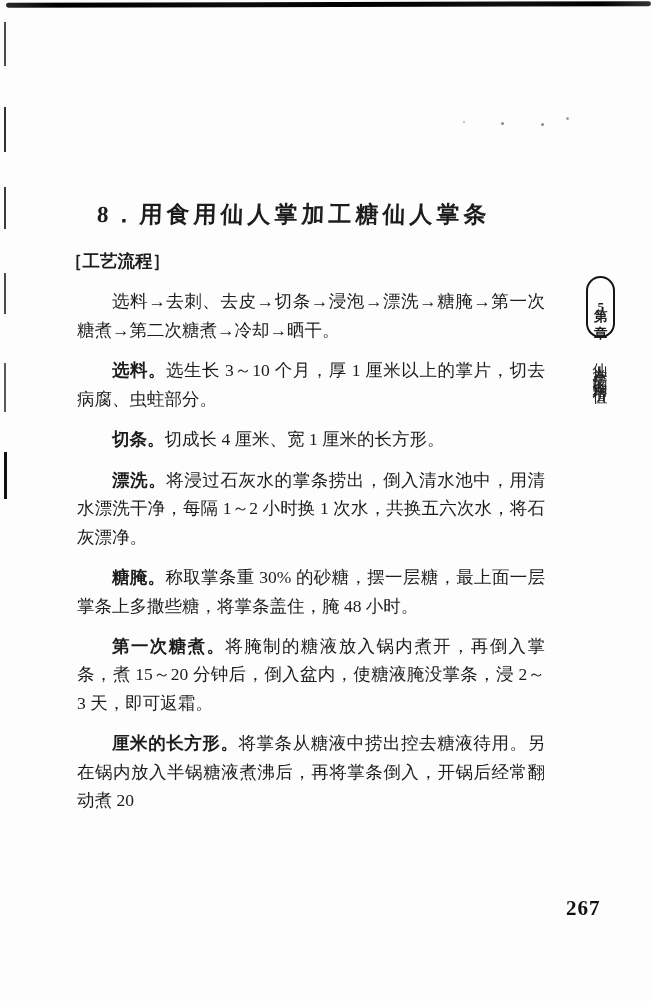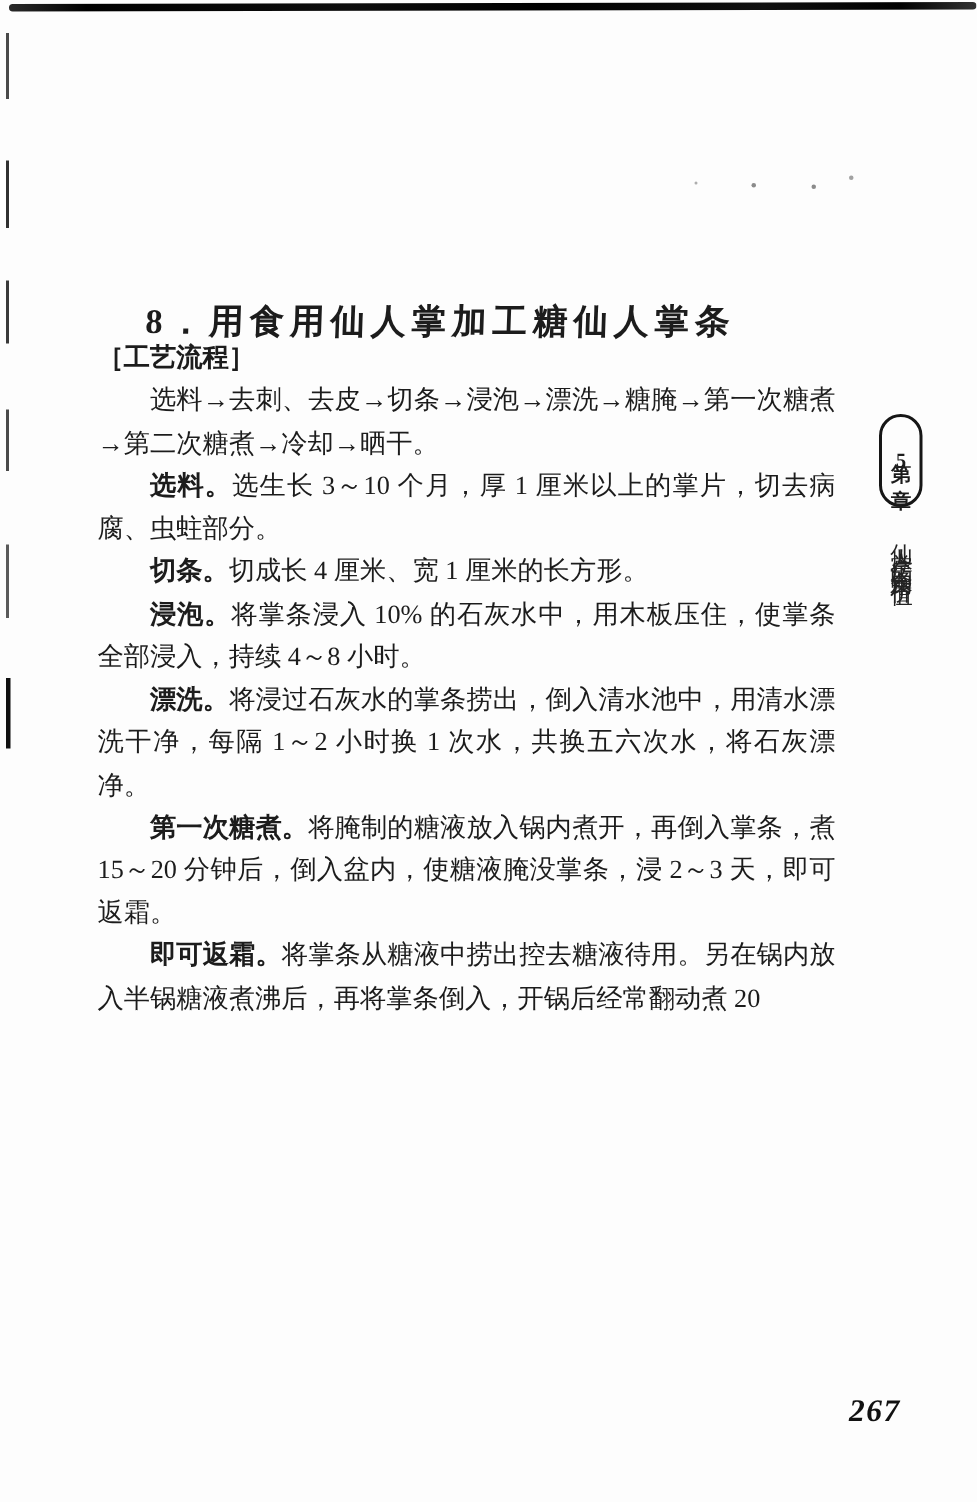--- a/index.html
+++ b/index.html
@@ -27,46 +27,46 @@
   .s3{left:566px;top:117px;width:3px;height:3px;opacity:.8;}
   .s4{left:463px;top:121px;width:2px;height:2px;opacity:.7;}
   
   .title{
     position:absolute;left:97px;top:184px;width:470px;
     font-size:23px;font-weight:bold;letter-spacing:4px;white-space:nowrap;
     transform:skewX(-2deg);
   }
   
   .body{
-    position:absolute;left:65px;top:224px;width:492px;
+    position:absolute;left:65px;top:247px;width:492px;
     font-size:17.5px;line-height:28.45px;text-align:justify;
     text-justify:inter-character;
   }
   .heading{font-weight:bold;margin:0;}
-  .para{margin:0;text-indent:2em;}
+  .para{margin:12px;text-indent:2em;}
   .step-label{font-weight:bold;}
   
   .chapter-badge{
     position:absolute;left:586px;top:276px;width:29px;height:62px;
     border:2px solid #161616;border-radius:15px;
     display:flex;align-items:center;justify-content:center;box-sizing:border-box;
   }
   .chapter-badge-text{
     writing-mode:vertical-rl;text-orientation:upright;
     font-weight:bold;font-size:13.5px;letter-spacing:1px;line-height:1;
   }
   .chapter-title{
     position:absolute;left:592px;top:351px;height:210px;
     writing-mode:vertical-rl;text-orientation:upright;
     font-size:15px;letter-spacing:3px;line-height:1;color:#222;
   }
   
   .page-number{
     position:absolute;left:566px;top:896px;
-    font-size:21px;font-weight:bold;font-style:italic;letter-spacing:1px;color:#111;margin-top:32px;
+    font-size:21px;font-weight:bold;letter-spacing:1px;color:#111;
   }
 </style>
 </head>
 <body>
 
 <div class="top-smudge"></div>
 <div class="tick t1"></div>
 <div class="tick t2"></div>
 <div class="tick t3"></div>
 <div class="tick t4"></div>
@@ -84,29 +84,29 @@
   <p class="heading">［工艺流程］</p>
 
   <p class="para"><span>选料→去刺、去皮→切条→浸泡→漂洗→糖腌→第一次糖煮→第二次糖煮→冷却→晒干。</span></p>
 
 
   <p class="para"><span class="step-label">选料。</span><span>选生长 3～10 个月，厚 1 厘米以上的掌片，切去病腐、虫蛀部分。</span></p>
 
 
   <p class="para"><span class="step-label">切条。</span><span>切成长 4 厘米、宽 1 厘米的长方形。</span></p>
 
-  <p class="para"><span class="step-label">浸泡。</span><span>将掌条浸入 10% 的石灰水中，用木板压住，使掌条全部浸入，持续 4～8 小时。</span></p>
 
   <p class="para"><span class="step-label">漂洗。</span><span>将浸过石灰水的掌条捞出，倒入清水池中，用清水漂洗干净，每隔 1～2 小时换 1 次水，共换五六次水，将石灰漂净。</span></p>
 
 
+  <p class="para"><span class="step-label">糖腌。</span><span>称取掌条重 30% 的砂糖，摆一层糖，最上面一层掌条上多撒些糖，将掌条盖住，腌 48 小时。</span></p>
 
   <p class="para"><span class="step-label">第一次糖煮。</span><span>将腌制的糖液放入锅内煮开，再倒入掌条，煮 15～20 分钟后，倒入盆内，使糖液腌没掌条，浸 2～3 天，即可返霜。</span></p>
 
-  <p class="para"><span class="step-label">即可返霜。</span><span>将掌条从糖液中捞出控去糖液待用。另在锅内放入半锅糖液煮沸后，再将掌条倒入，开锅后经常翻动煮 20</span></p>
+  <p class="para"><span class="step-label">厘米的长方形。</span><span>将掌条从糖液中捞出控去糖液待用。另在锅内放入半锅糖液煮沸后，再将掌条倒入，开锅后经常翻动煮 20</span></p>
 
 </div>
 
 <div class="chapter-badge">
   <span class="chapter-badge-text">第5章</span>
 </div>
 <div class="chapter-title">仙人掌广泛的食用价值</div>
 
 <div class="page-number">267</div>
 

